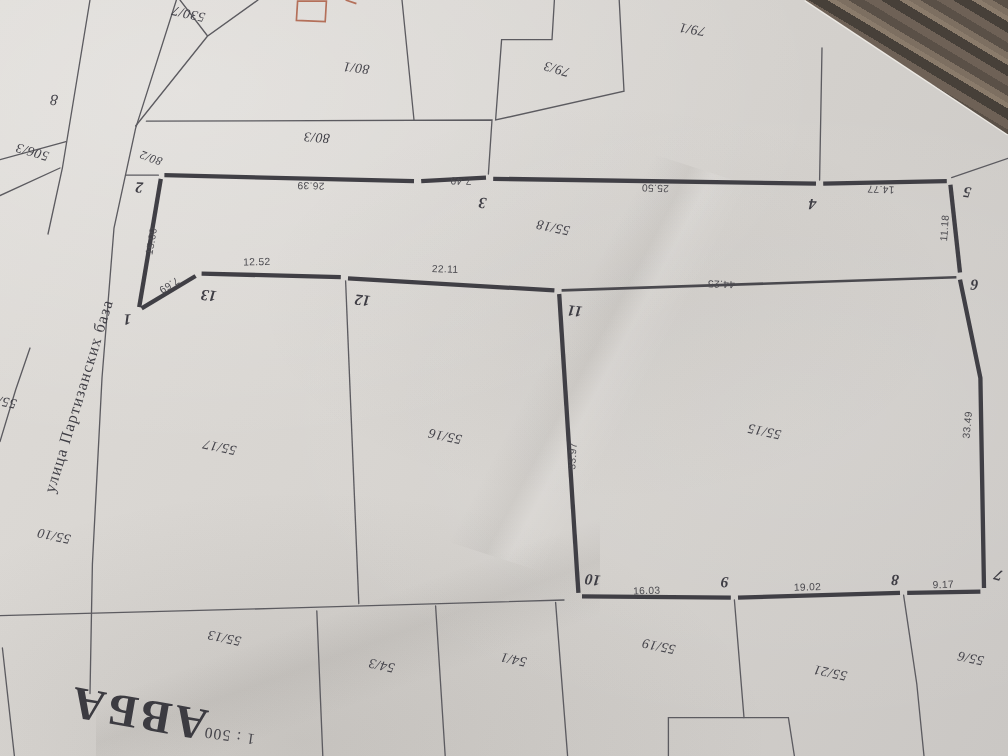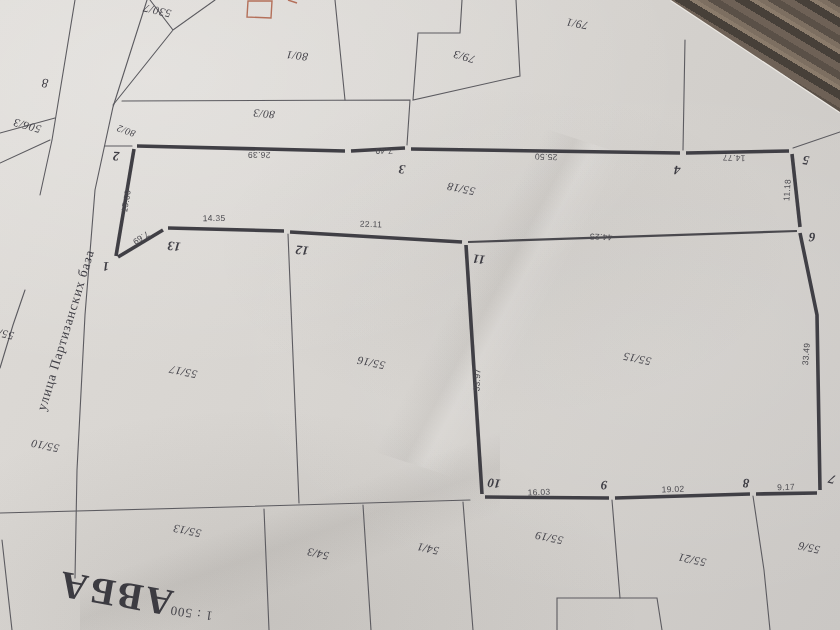--- a/index.html
+++ b/index.html
@@ -104,21 +104,21 @@
   <div class="lbl pt" style="left:832px;top:479px;transform:translate(-50%,-50%) rotate(195deg)">7</div>
   <div class="lbl pt" style="left:746px;top:483px;transform:translate(-50%,-50%) rotate(182deg)">8</div>
   <div class="lbl pt" style="left:604px;top:485px;transform:translate(-50%,-50%) rotate(182deg)">9</div>
   <div class="lbl pt" style="left:494px;top:483px;transform:translate(-50%,-50%) rotate(186deg)">10</div>
   <div class="lbl pt" style="left:479px;top:259px;transform:translate(-50%,-50%) rotate(186deg)">11</div>
   <div class="lbl pt" style="left:302px;top:250px;transform:translate(-50%,-50%) rotate(186deg)">12</div>
   <div class="lbl pt" style="left:174px;top:246px;transform:translate(-50%,-50%) rotate(186deg)">13</div>
 
   <div class="lbl dim" style="left:126px;top:201px;transform:translate(-50%,-50%) rotate(-80deg)">15.00</div>
   <div class="lbl dim" style="left:141px;top:238px;transform:translate(-50%,-50%) rotate(147deg)">7.69</div>
-  <div class="lbl dim" style="left:214px;top:218px;transform:translate(-50%,-50%) rotate(-1deg)">14.35</div>
+  <div class="lbl dim" style="left:214px;top:218px;transform:translate(-50%,-50%) rotate(-1deg)">12.52</div>
   <div class="lbl dim" style="left:371px;top:224px;transform:translate(-50%,-50%) rotate(2deg)">22.11</div>
   <div class="lbl dim" style="left:259px;top:155px;transform:translate(-50%,-50%) rotate(181deg)">26.39</div>
   <div class="lbl dim" style="left:384px;top:151px;transform:translate(-50%,-50%) rotate(181deg)">7.49</div>
   <div class="lbl dim" style="left:546px;top:157px;transform:translate(-50%,-50%) rotate(182deg)">25.50</div>
   <div class="lbl dim" style="left:734px;top:158px;transform:translate(-50%,-50%) rotate(182deg)">14.77</div>
   <div class="lbl dim" style="left:787px;top:190px;transform:translate(-50%,-50%) rotate(-86deg)">11.18</div>
   <div class="lbl dim" style="left:601px;top:237px;transform:translate(-50%,-50%) rotate(182deg)">44.25</div>
   <div class="lbl dim" style="left:477px;top:380px;transform:translate(-50%,-50%) rotate(-87deg)">33.97</div>
   <div class="lbl dim" style="left:539px;top:492px;transform:translate(-50%,-50%) rotate(-2deg)">16.03</div>
   <div class="lbl dim" style="left:673px;top:489px;transform:translate(-50%,-50%) rotate(-2deg)">19.02</div>

